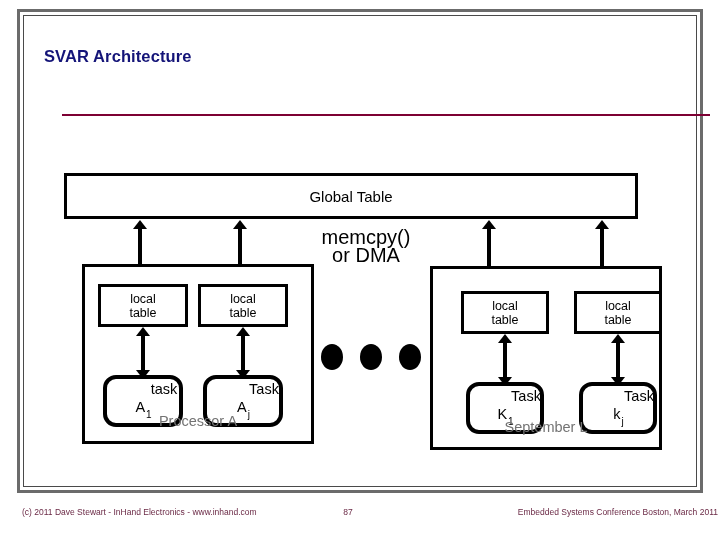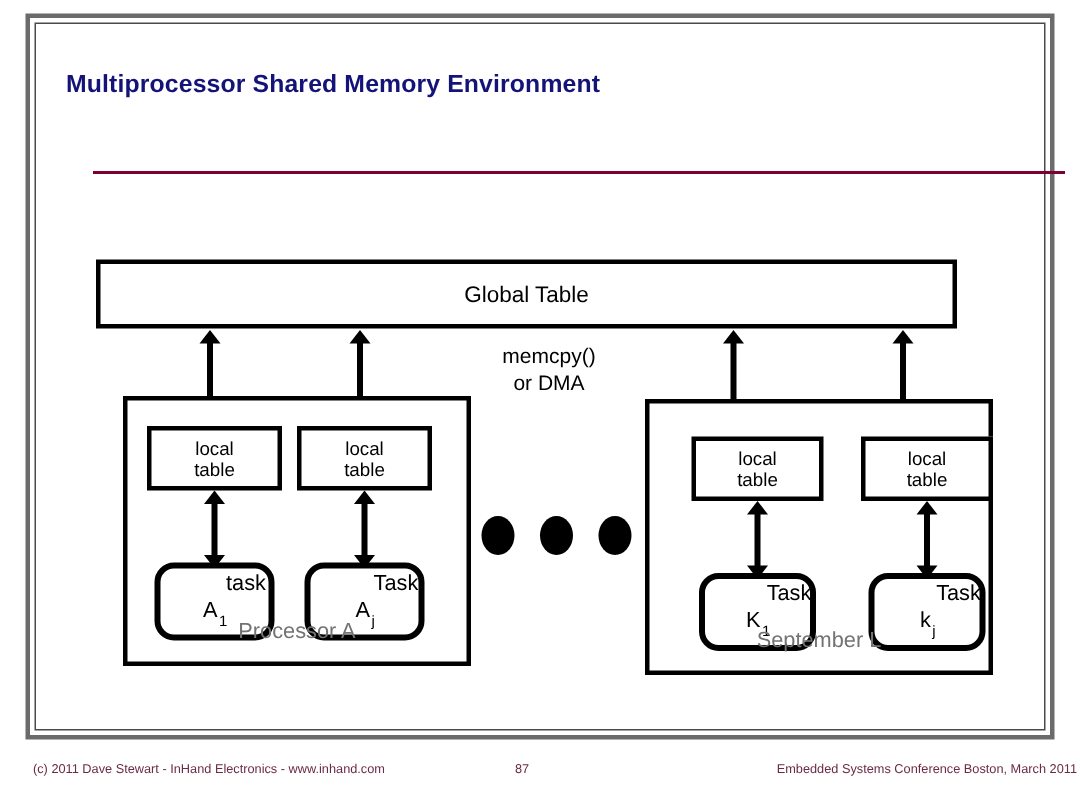--- a/index.html
+++ b/index.html
@@ -90,21 +90,21 @@
     color: #000000;
   }
 
   
   #memcpy-label {
     position: absolute;
     left: 272px;
     top: 212px;
     width: 140px;
     text-align: center;
-    font-size: 14px;
+    font-size: 20px;
     line-height: 18px;
     color: #000000;
   }
 
   
   .v-arrow {
     position: absolute;
     width: 16px;
   }
   .v-arrow .shaft {
@@ -230,21 +230,21 @@
   #footer-center { position: absolute; left: 0; top: 2px; width: 696px; text-align: center; }
   #footer-right { position: absolute; right: 26px; top: 2px; white-space: nowrap; }
 </style>
 </head>
 <body>
 
 <div id="slide-frame">
   <div id="slide-inner">
 
     <div id="title-block">
-      <div class="title-line">Multiprocessor Shared Memory Environment</div>
+      <div class="title-line">SVAR Architecture</div>
     </div>
     <div id="title-rule"></div>
 
     <div id="diagram">
 
       <div id="global-table-box">
         <span class="box-label">Global Table</span>
       </div>
 
       <div id="memcpy-label">

